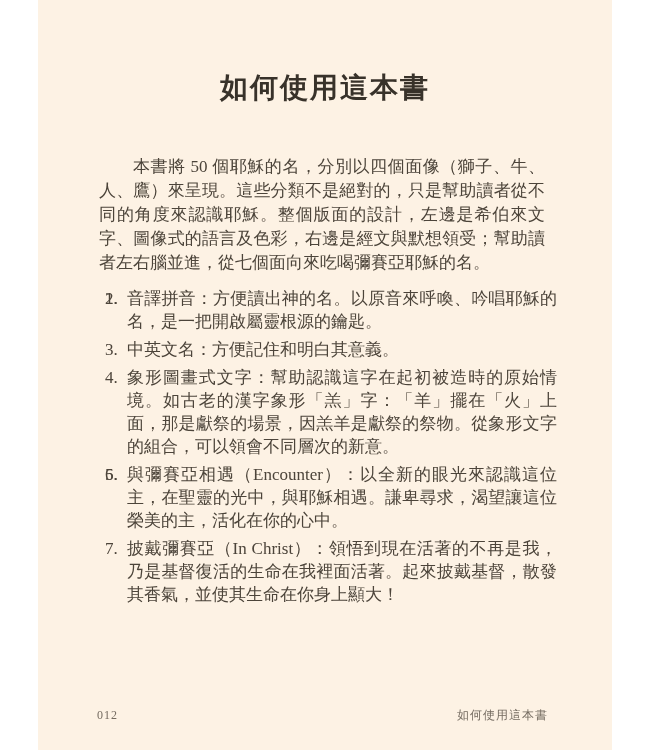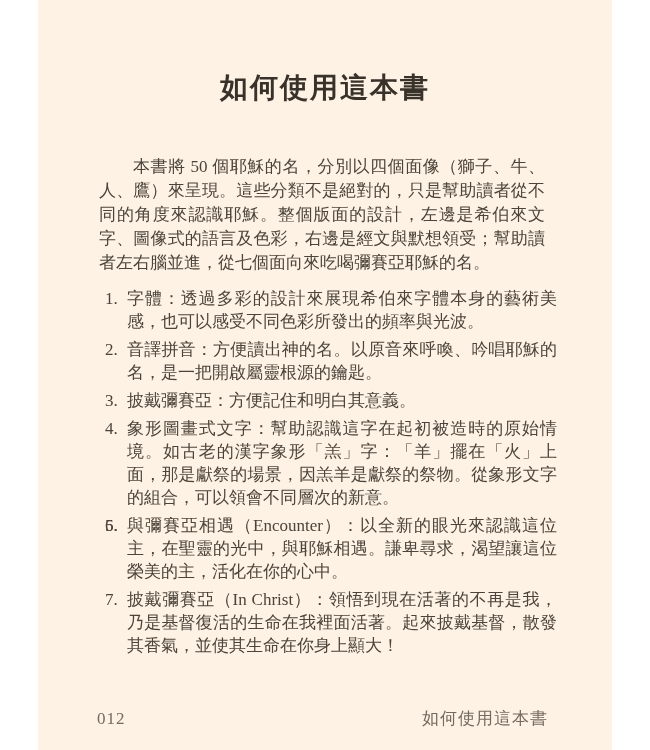--- a/index.html
+++ b/index.html
@@ -47,45 +47,44 @@
     margin-bottom:5px;
     line-height:23px;
     text-align:justify;
   }
   .numbered-list li .num{
     position:absolute;left:18px;top:0;
   }
   .page-footer{
     position:absolute;left:59px;right:64px;top:707px;
     display:flex;justify-content:space-between;align-items:center;
-    font-size:17px;letter-spacing:1px;
+    font-size:12px;letter-spacing:1px;
     color:var(--footer-text);
   }
 </style>
 </head>
 <body>
 
 <div class="paper">
   <h1 class="page-title">如何使用這本書</h1>
 
   <div class="content">
     <p class="intro">本書將 50 個耶穌的名，分別以四個面像（獅子、牛、人、鷹）來呈現。這些分類不是絕對的，只是幫助讀者從不同的角度來認識耶穌。整個版面的設計，左邊是希伯來文字、圖像式的語言及色彩，右邊是經文與默想領受；幫助讀者左右腦並進，從七個面向來吃喝彌賽亞耶穌的名。</p>
 
     <ol class="numbered-list">
       <li>
         <span class="num">1.</span>
-        <span class="txt">字體：透過多彩的設計來展現希伯來字體本身的藝術美感，也可以感受不同色彩所發出的頻率與光波。</span>
       </li>
       <li>
         <span class="num">2.</span>
         <span class="txt">音譯拼音：方便讀出神的名。以原音來呼喚、吟唱耶穌的名，是一把開啟屬靈根源的鑰匙。</span>
       </li>
       <li>
         <span class="num">3.</span>
-        <span class="txt">披戴彌賽亞：方便記住和明白其意義。</span>
+        <span class="txt">中英文名：方便記住和明白其意義。</span>
       </li>
       <li>
         <span class="num">4.</span>
         <span class="txt">象形圖畫式文字：幫助認識這字在起初被造時的原始情境。如古老的漢字象形「羔」字：「羊」擺在「火」上面，那是獻祭的場景，因羔羊是獻祭的祭物。從象形文字的組合，可以領會不同層次的新意。</span>
       </li>
       <li>
         <span class="num">5.</span>
       </li>
       <li>
         <span class="num">6.</span>

